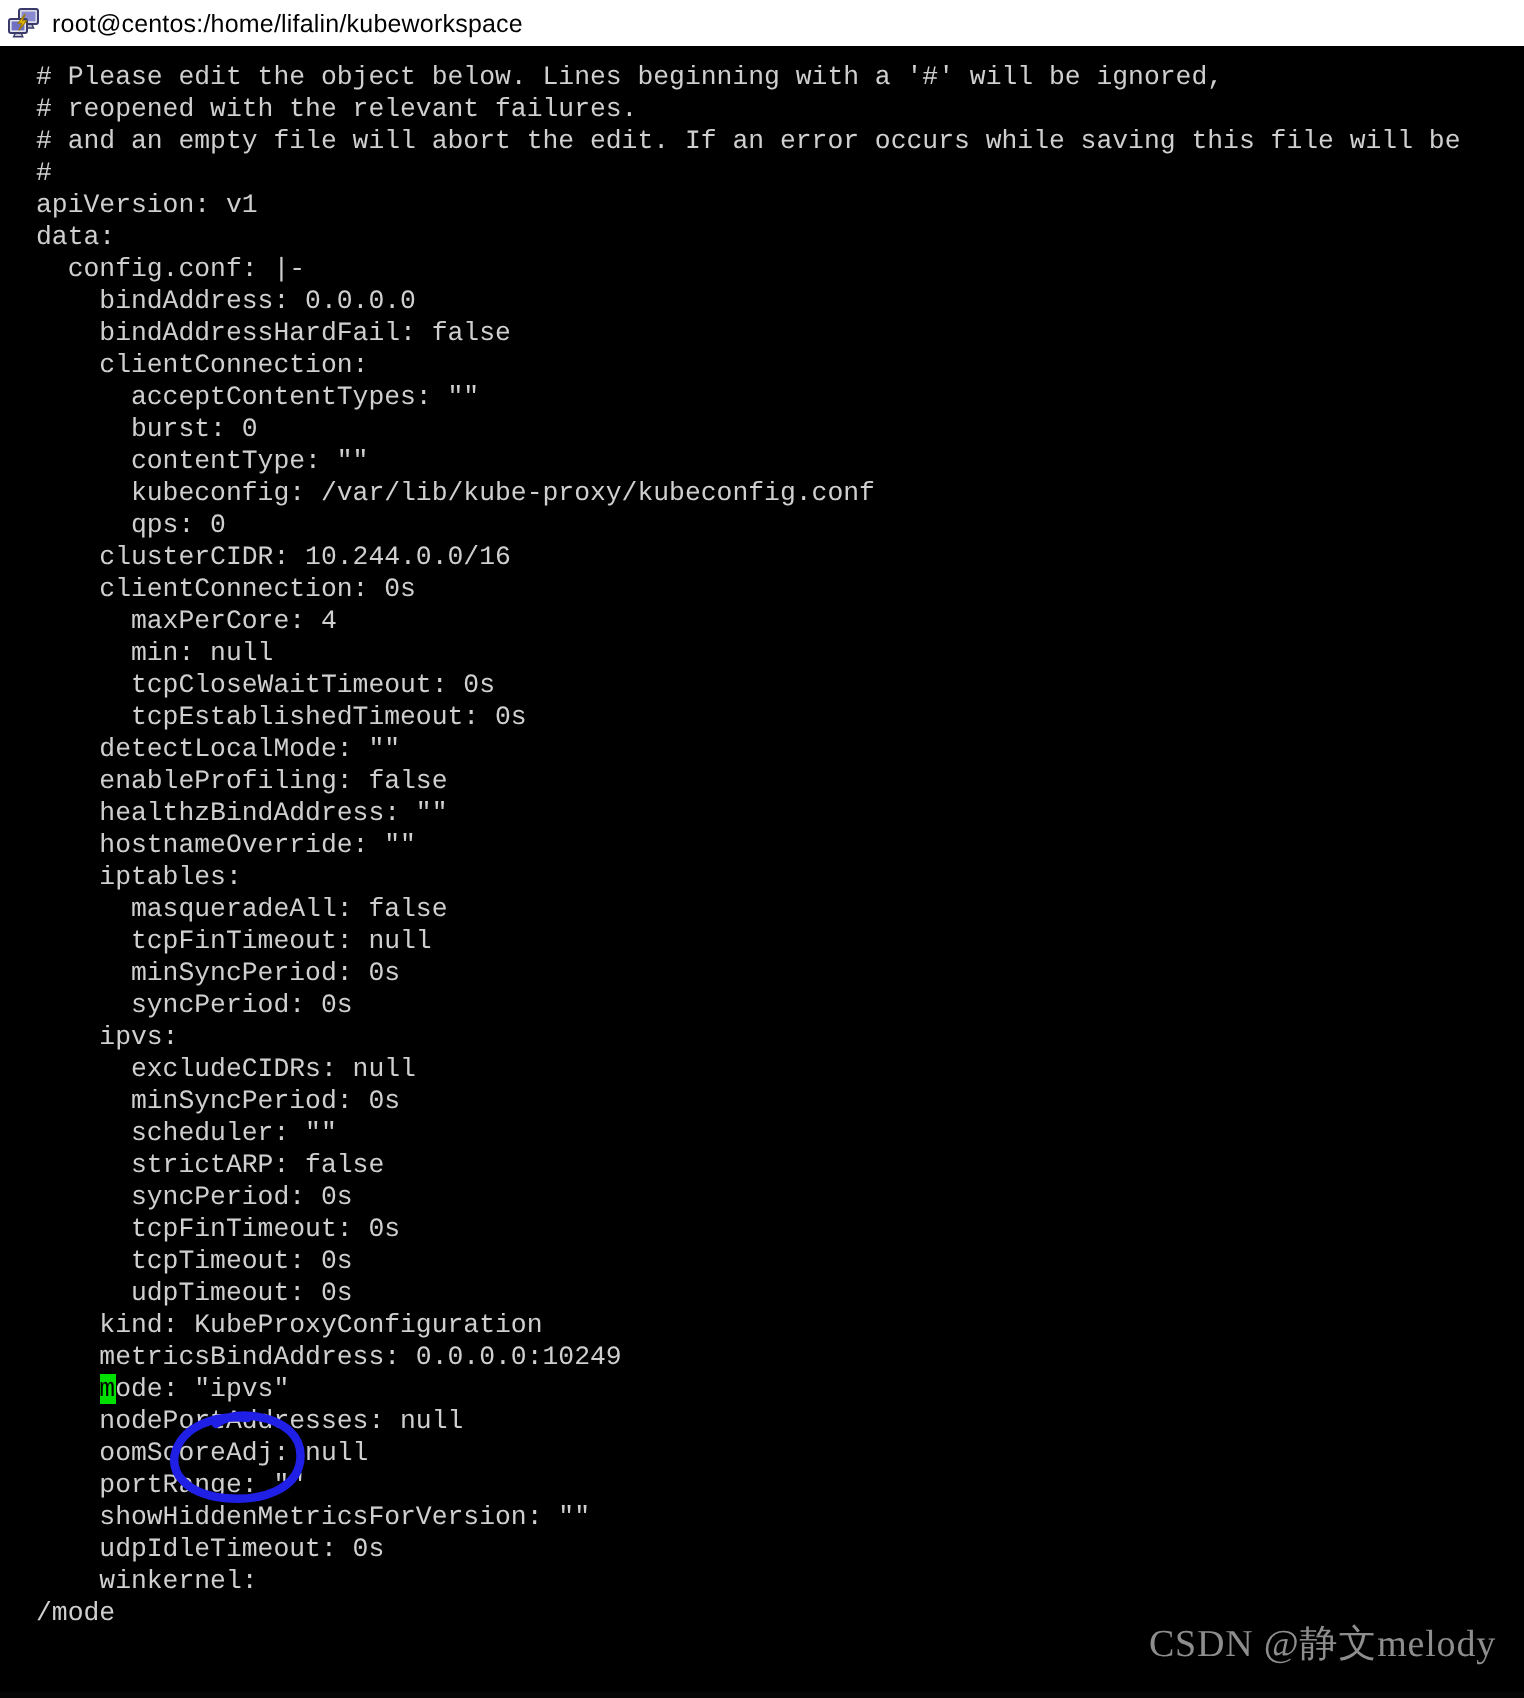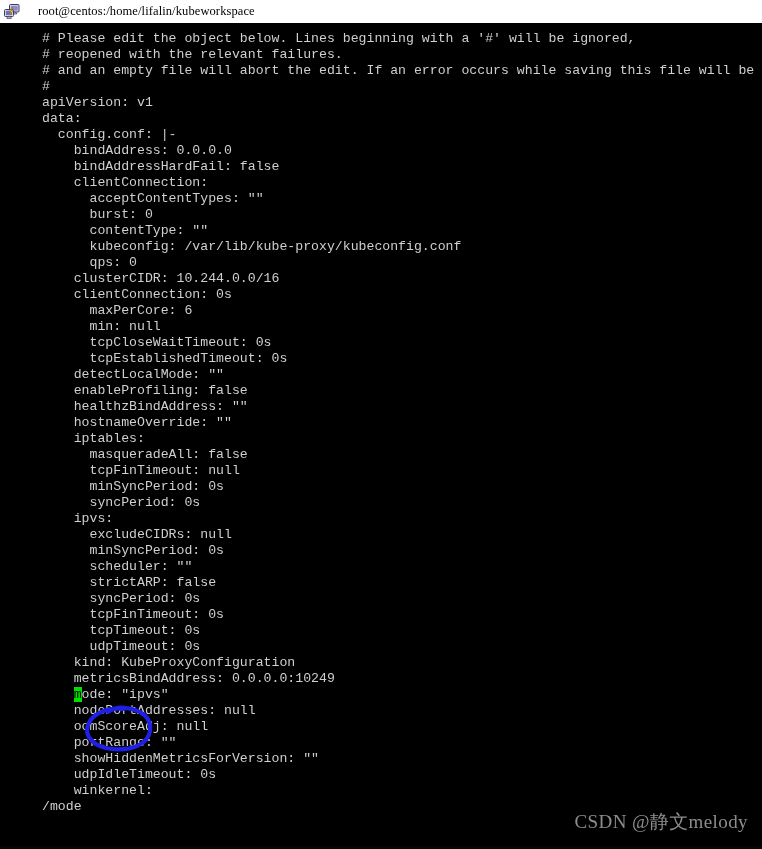--- a/index.html
+++ b/index.html
@@ -31,26 +31,25 @@
     box-sizing: border-box;
   }
   #titlebar .app-icon {
     width: 18px;
     height: 18px;
     flex: 0 0 18px;
     position: relative;
     margin-right: 5px;
   }
   #titlebar .title-text {
-    font-family: Liberation Serif, serif;
+    font-family: Liberation Sans, sans-serif;
     font-size: 12.5px;
     color: #000000;
     white-space: nowrap;
     letter-spacing: 0.1px;
-    margin-left: 12px;
   }
 
   
   #terminal {
     position: absolute;
     left: 0; top: 23px;
     width: 762px;
     height: 826px;
     background: #000000;
     overflow: hidden;
@@ -63,21 +62,20 @@
   }
   .tline {
     font-family: "Liberation Mono", "DejaVu Sans Mono", monospace;
     font-size: 13.2px;
     line-height: 16px;
     height: 16px;
     color: #cfcfcf;
     white-space: pre;
     letter-spacing: 0px;
     padding-left: 18px;
-    margin-left: 24px;
   }
   .tline .cursor {
     background: #00e000;
     color: #000000;
   }
 
   
   #annotation {
     position: absolute;
     left: 0; top: 0;
@@ -144,21 +142,21 @@
         <div class="tline">    bindAddress: 0.0.0.0</div>
         <div class="tline">    bindAddressHardFail: false</div>
         <div class="tline">    clientConnection:</div>
         <div class="tline">      acceptContentTypes: ""</div>
         <div class="tline">      burst: 0</div>
         <div class="tline">      contentType: ""</div>
         <div class="tline">      kubeconfig: /var/lib/kube-proxy/kubeconfig.conf</div>
         <div class="tline">      qps: 0</div>
         <div class="tline">    clusterCIDR: 10.244.0.0/16</div>
         <div class="tline">    clientConnection: 0s</div>
-        <div class="tline">      maxPerCore: 6</div>
+        <div class="tline">      maxPerCore: 4</div>
         <div class="tline">      min: null</div>
         <div class="tline">      tcpCloseWaitTimeout: 0s</div>
         <div class="tline">      tcpEstablishedTimeout: 0s</div>
         <div class="tline">    detectLocalMode: ""</div>
         <div class="tline">    enableProfiling: false</div>
         <div class="tline">    healthzBindAddress: ""</div>
         <div class="tline">    hostnameOverride: ""</div>
         <div class="tline">    iptables:</div>
         <div class="tline">      masqueradeAll: false</div>
         <div class="tline">      tcpFinTimeout: null</div>

